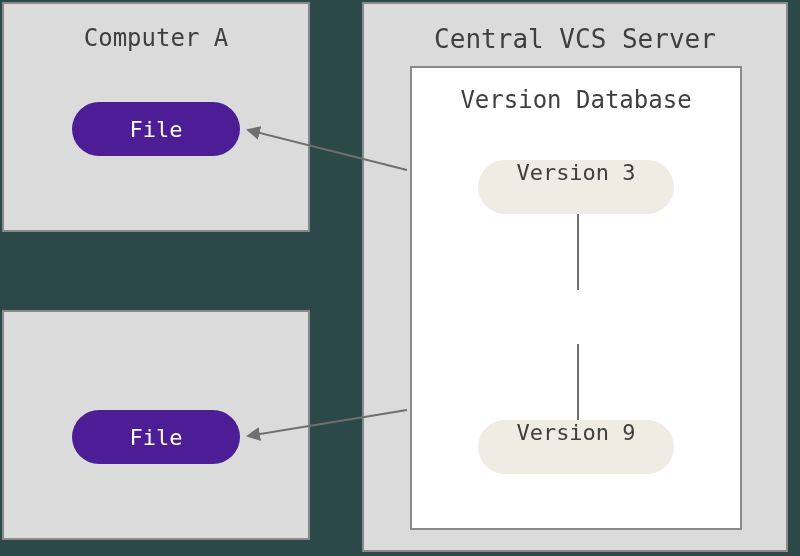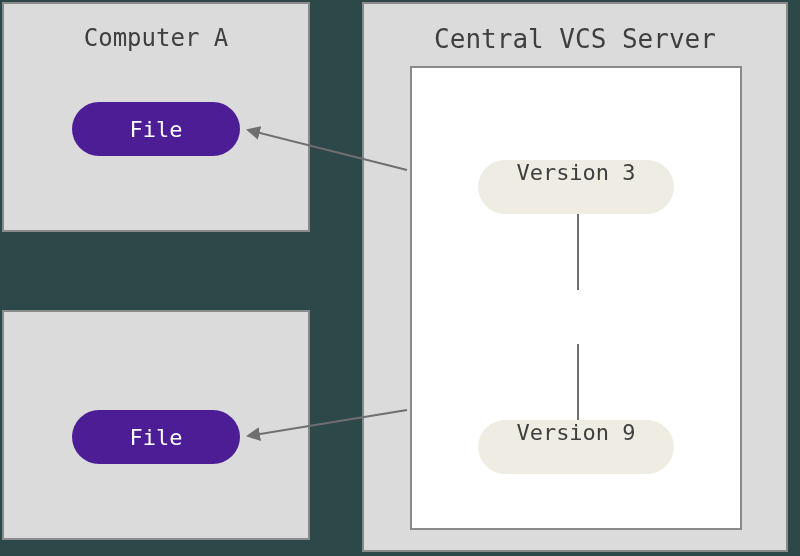--- a/index.html
+++ b/index.html
@@ -94,20 +94,21 @@
   <div class="box" style="left:2px; top:310px; width:308px; height:230px;">
     <div class="file-pill" style="top:98px;">
       <span>File</span>
     </div>
   </div>
 
   <div class="box" style="left:362px; top:2px; width:426px; height:550px;">
     <div class="box-title server-title">Central VCS Server</div>
 
     <div class="db-box">
+      <div class="db-title">Version Database</div>
 
       <div class="ver-pill" style="top:92px;">
         <span>Version 3</span>
       </div>
       <div class="ver-pill" style="top:352px;">
         <span>Version 9</span>
       </div>
 
       <svg style="position:absolute; left:0; top:0; width:100%; height:100%;">
         <line x1="166" y1="146" x2="166" y2="222" stroke="#6f6f6f" stroke-width="2"></line>

